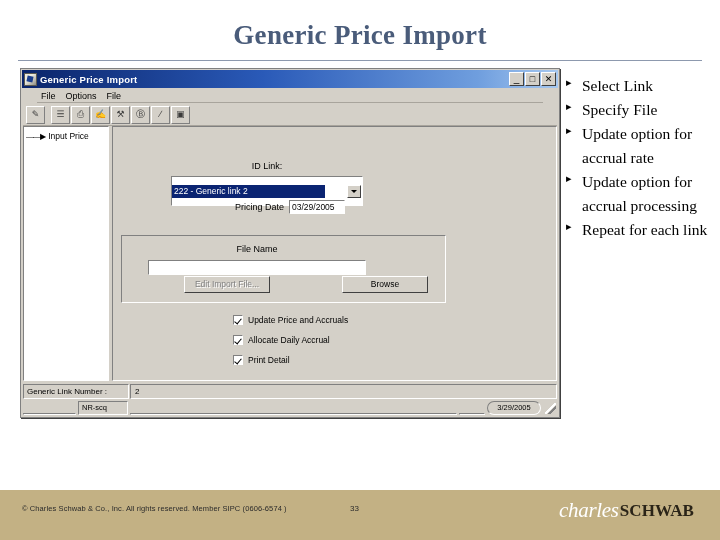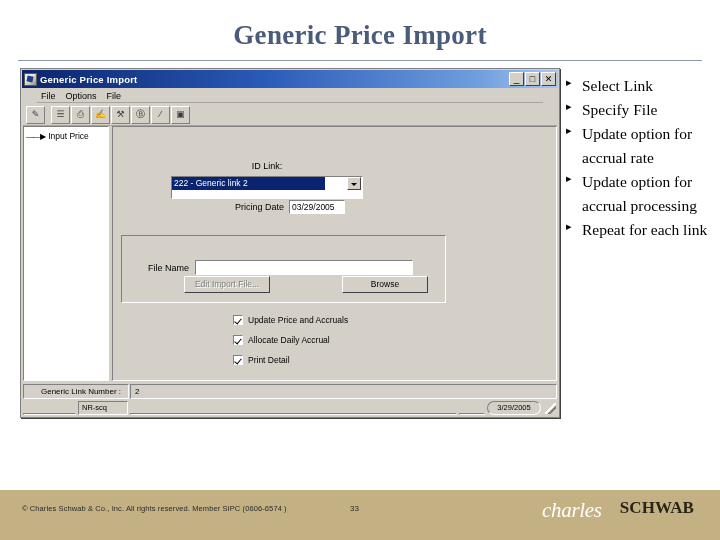--- a/index.html
+++ b/index.html
@@ -218,26 +218,26 @@
     gap: 5px;
     font-size: 9px;
   }
   #row-idlink { left: 58px; top: 34px; flex-direction: column; }
   #row-pricingdate { left: 122px; top: 73px; }
 
   .field-label { white-space: nowrap; color: #000; }
 
   .combo {
     display: flex;
-    width: 192px; height: 23px;
+    width: 192px; height: 30px;
     border: 1px solid;
     border-color: #808080 #ffffff #ffffff #808080;
     background: #ffffff;
     box-sizing: border-box;
-    align-items: flex-start;
+    align-items: center;
   }
   .combo-value {
     flex: 1 1 auto;
     height: 13px;
     margin: 0;
     background: #0a2472;
     color: #ffffff;
     font-size: 8.5px;
     line-height: 13px;
     padding-left: 2px;
@@ -285,22 +285,22 @@
   #filegroup {
     position: absolute;
     left: 8px; top: 108px;
     width: 325px; height: 68px;
     border: 1px solid;
     border-color: #808080 #ffffff #ffffff #808080;
     box-sizing: border-box;
   }
   #filename-row {
     position: absolute;
-    left: 26px; top: 24px;
-    display: flex; align-items: center; gap: 6px;
+    left: 26px; top: 8px;
+    display: flex; align-items: center; gap: 6px; flex-direction: column;
   }
   #filename-box { width: 218px; height: 15px; }
 
   #btn-row {
     position: absolute;
     left: 26px; top: 40px;
     width: 280px;
     display: flex;
     justify-content: space-between;
   }
@@ -363,21 +363,21 @@
     display: flex;
     align-items: center;
   }
   #linknum-left {
     width: 106px; height: 15px;
     border: 1px solid;
     border-color: #808080 #ffffff #ffffff #808080;
     box-sizing: border-box;
     font-size: 8px;
     line-height: 13px;
-    padding-left: 17px;
+    padding-left: 3px;
     white-space: nowrap;
     overflow: hidden;
   }
   #linknum-right {
     flex: 1 1 auto; height: 15px;
     border: 1px solid;
     border-color: #808080 #ffffff #ffffff #808080;
     box-sizing: border-box;
     font-size: 8px;
     line-height: 13px;
@@ -444,22 +444,22 @@
   #footer-page {
     position: absolute;
     left: 350px; top: 14px;
     font-size: 8px;
     color: #2b2b2b;
   }
   #logo {
     position: absolute;
     right: 26px; top: 8px;
     display: flex;
-    align-items: flex-start;
-    gap: 18px;
+    align-items: center;
+    gap: 1px;
   }
   #logo-charles {
     font-family: "Liberation Serif", serif;
     font-style: italic;
     font-size: 21px;
     color: #ffffff;
     letter-spacing: -.3px;
   }
   #logo-schwab {
     font-family: "Liberation Serif", serif;

